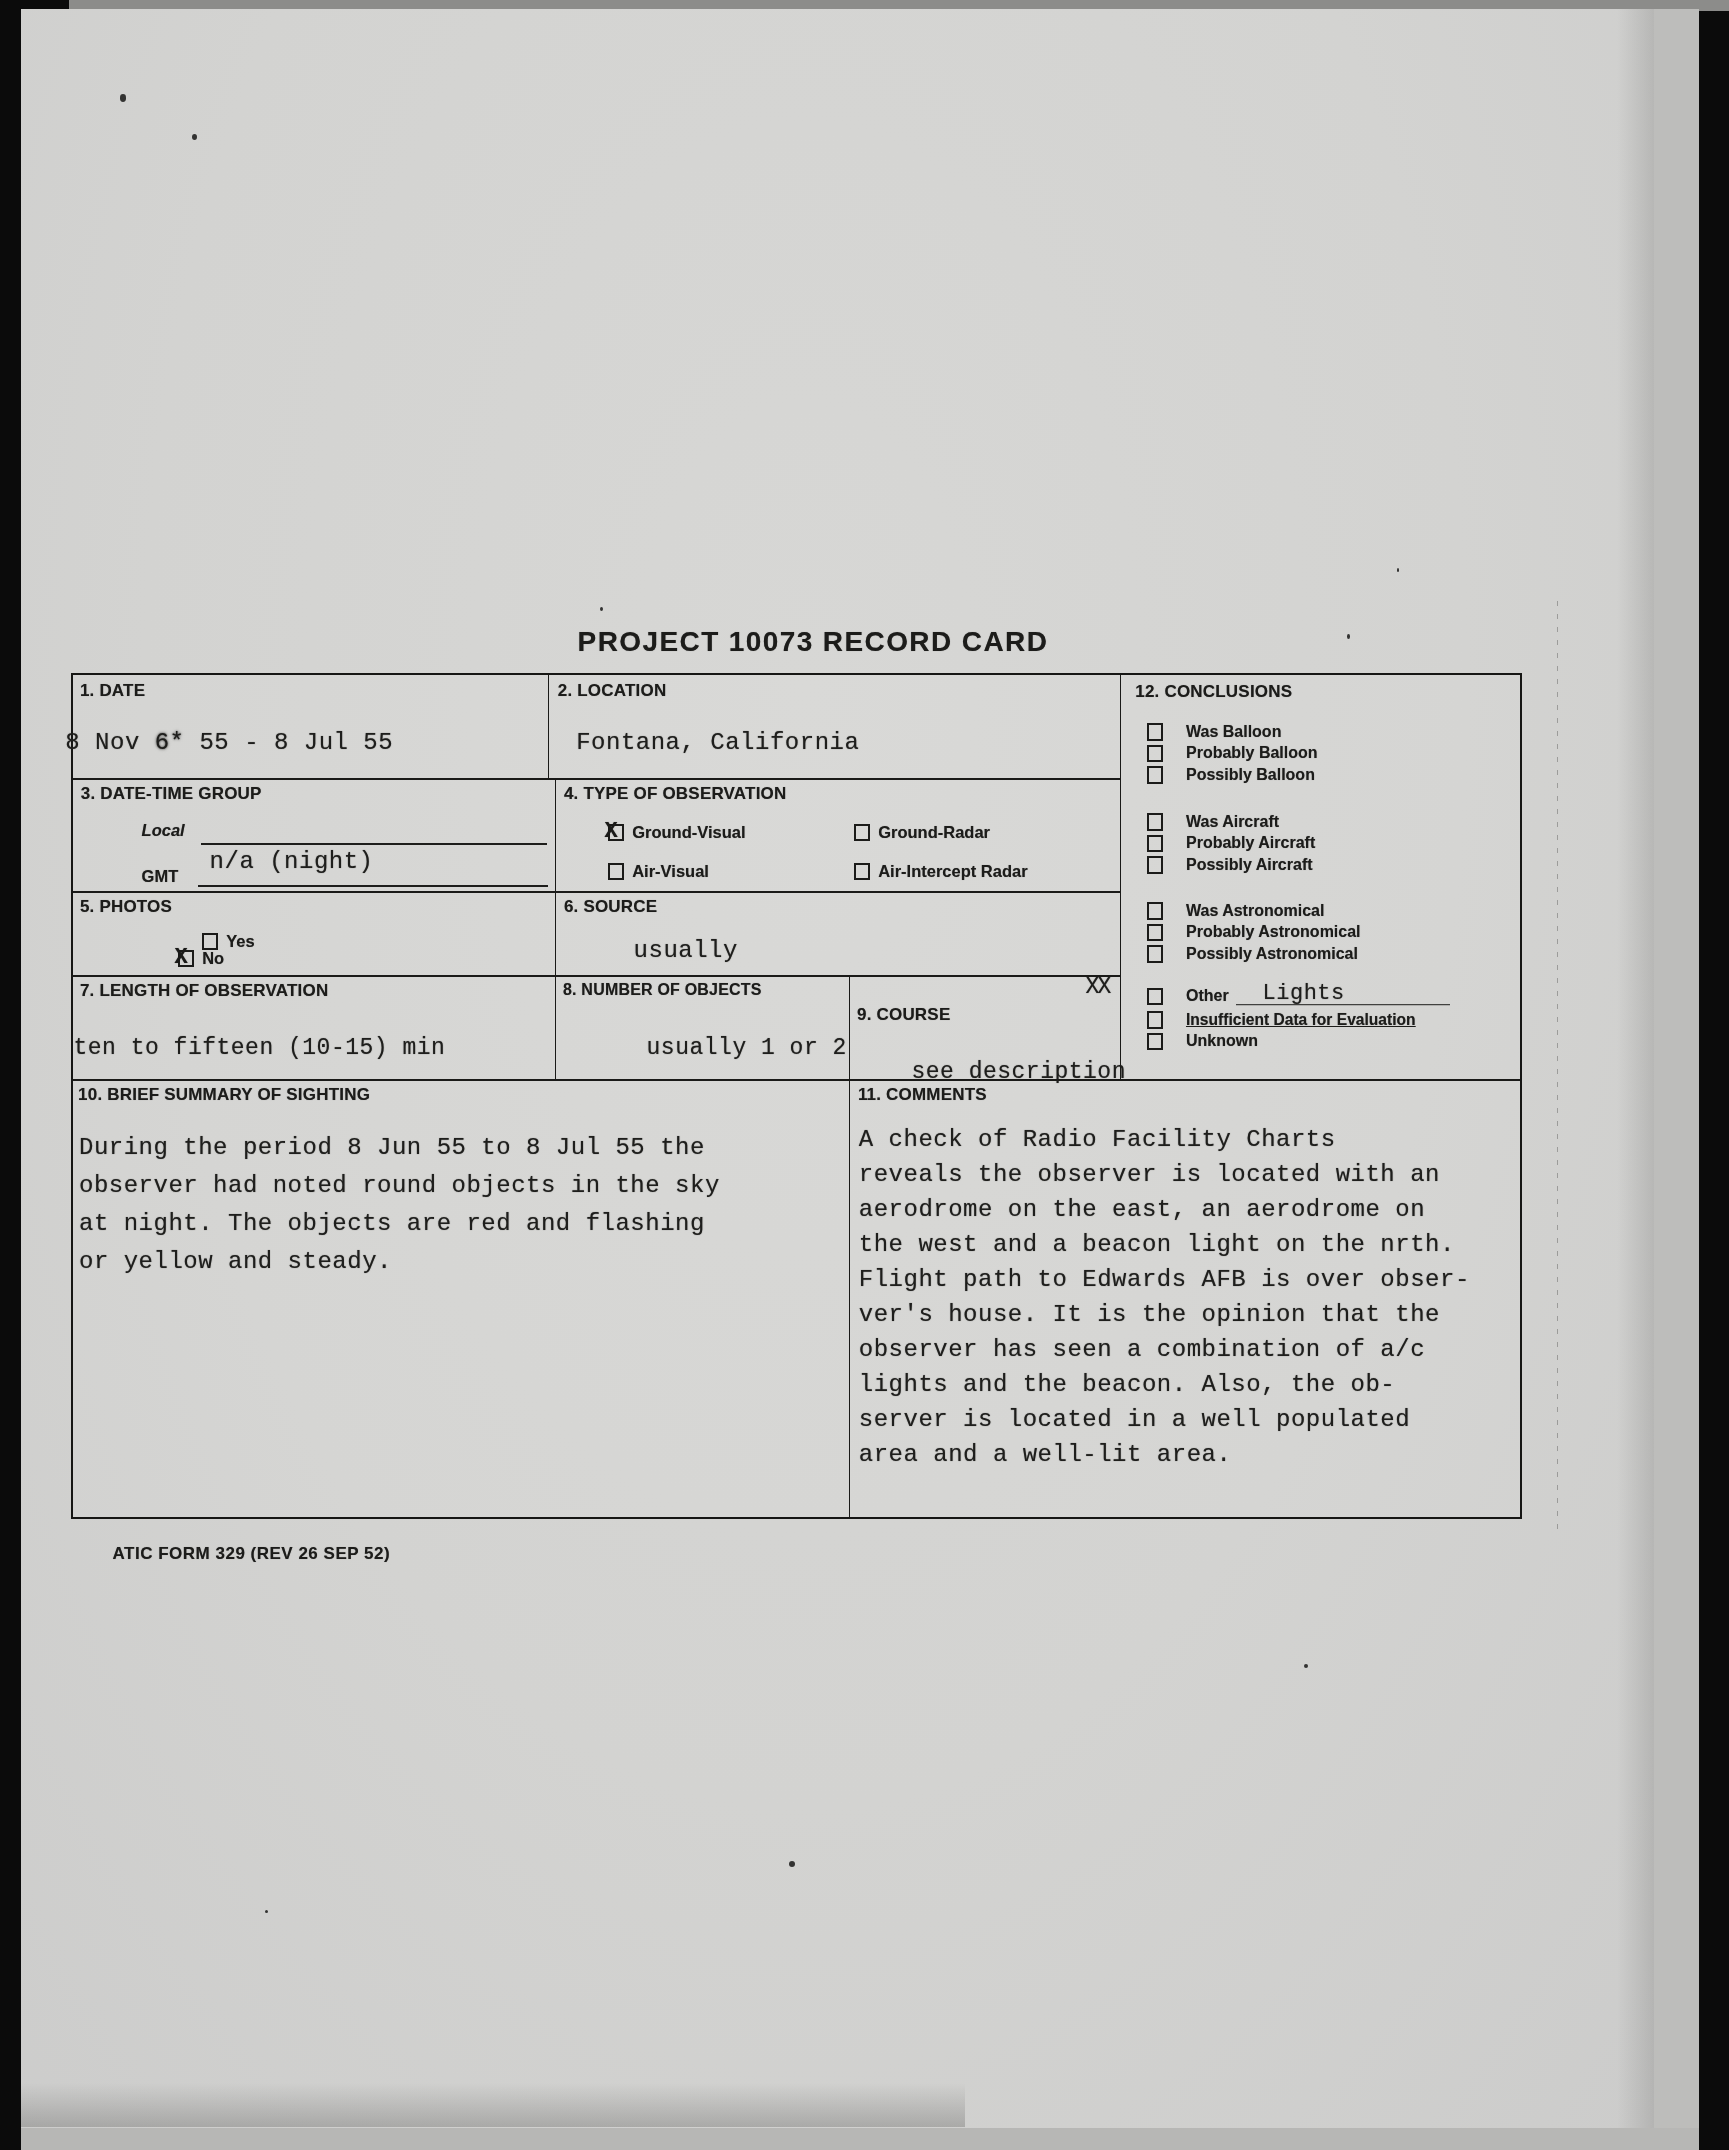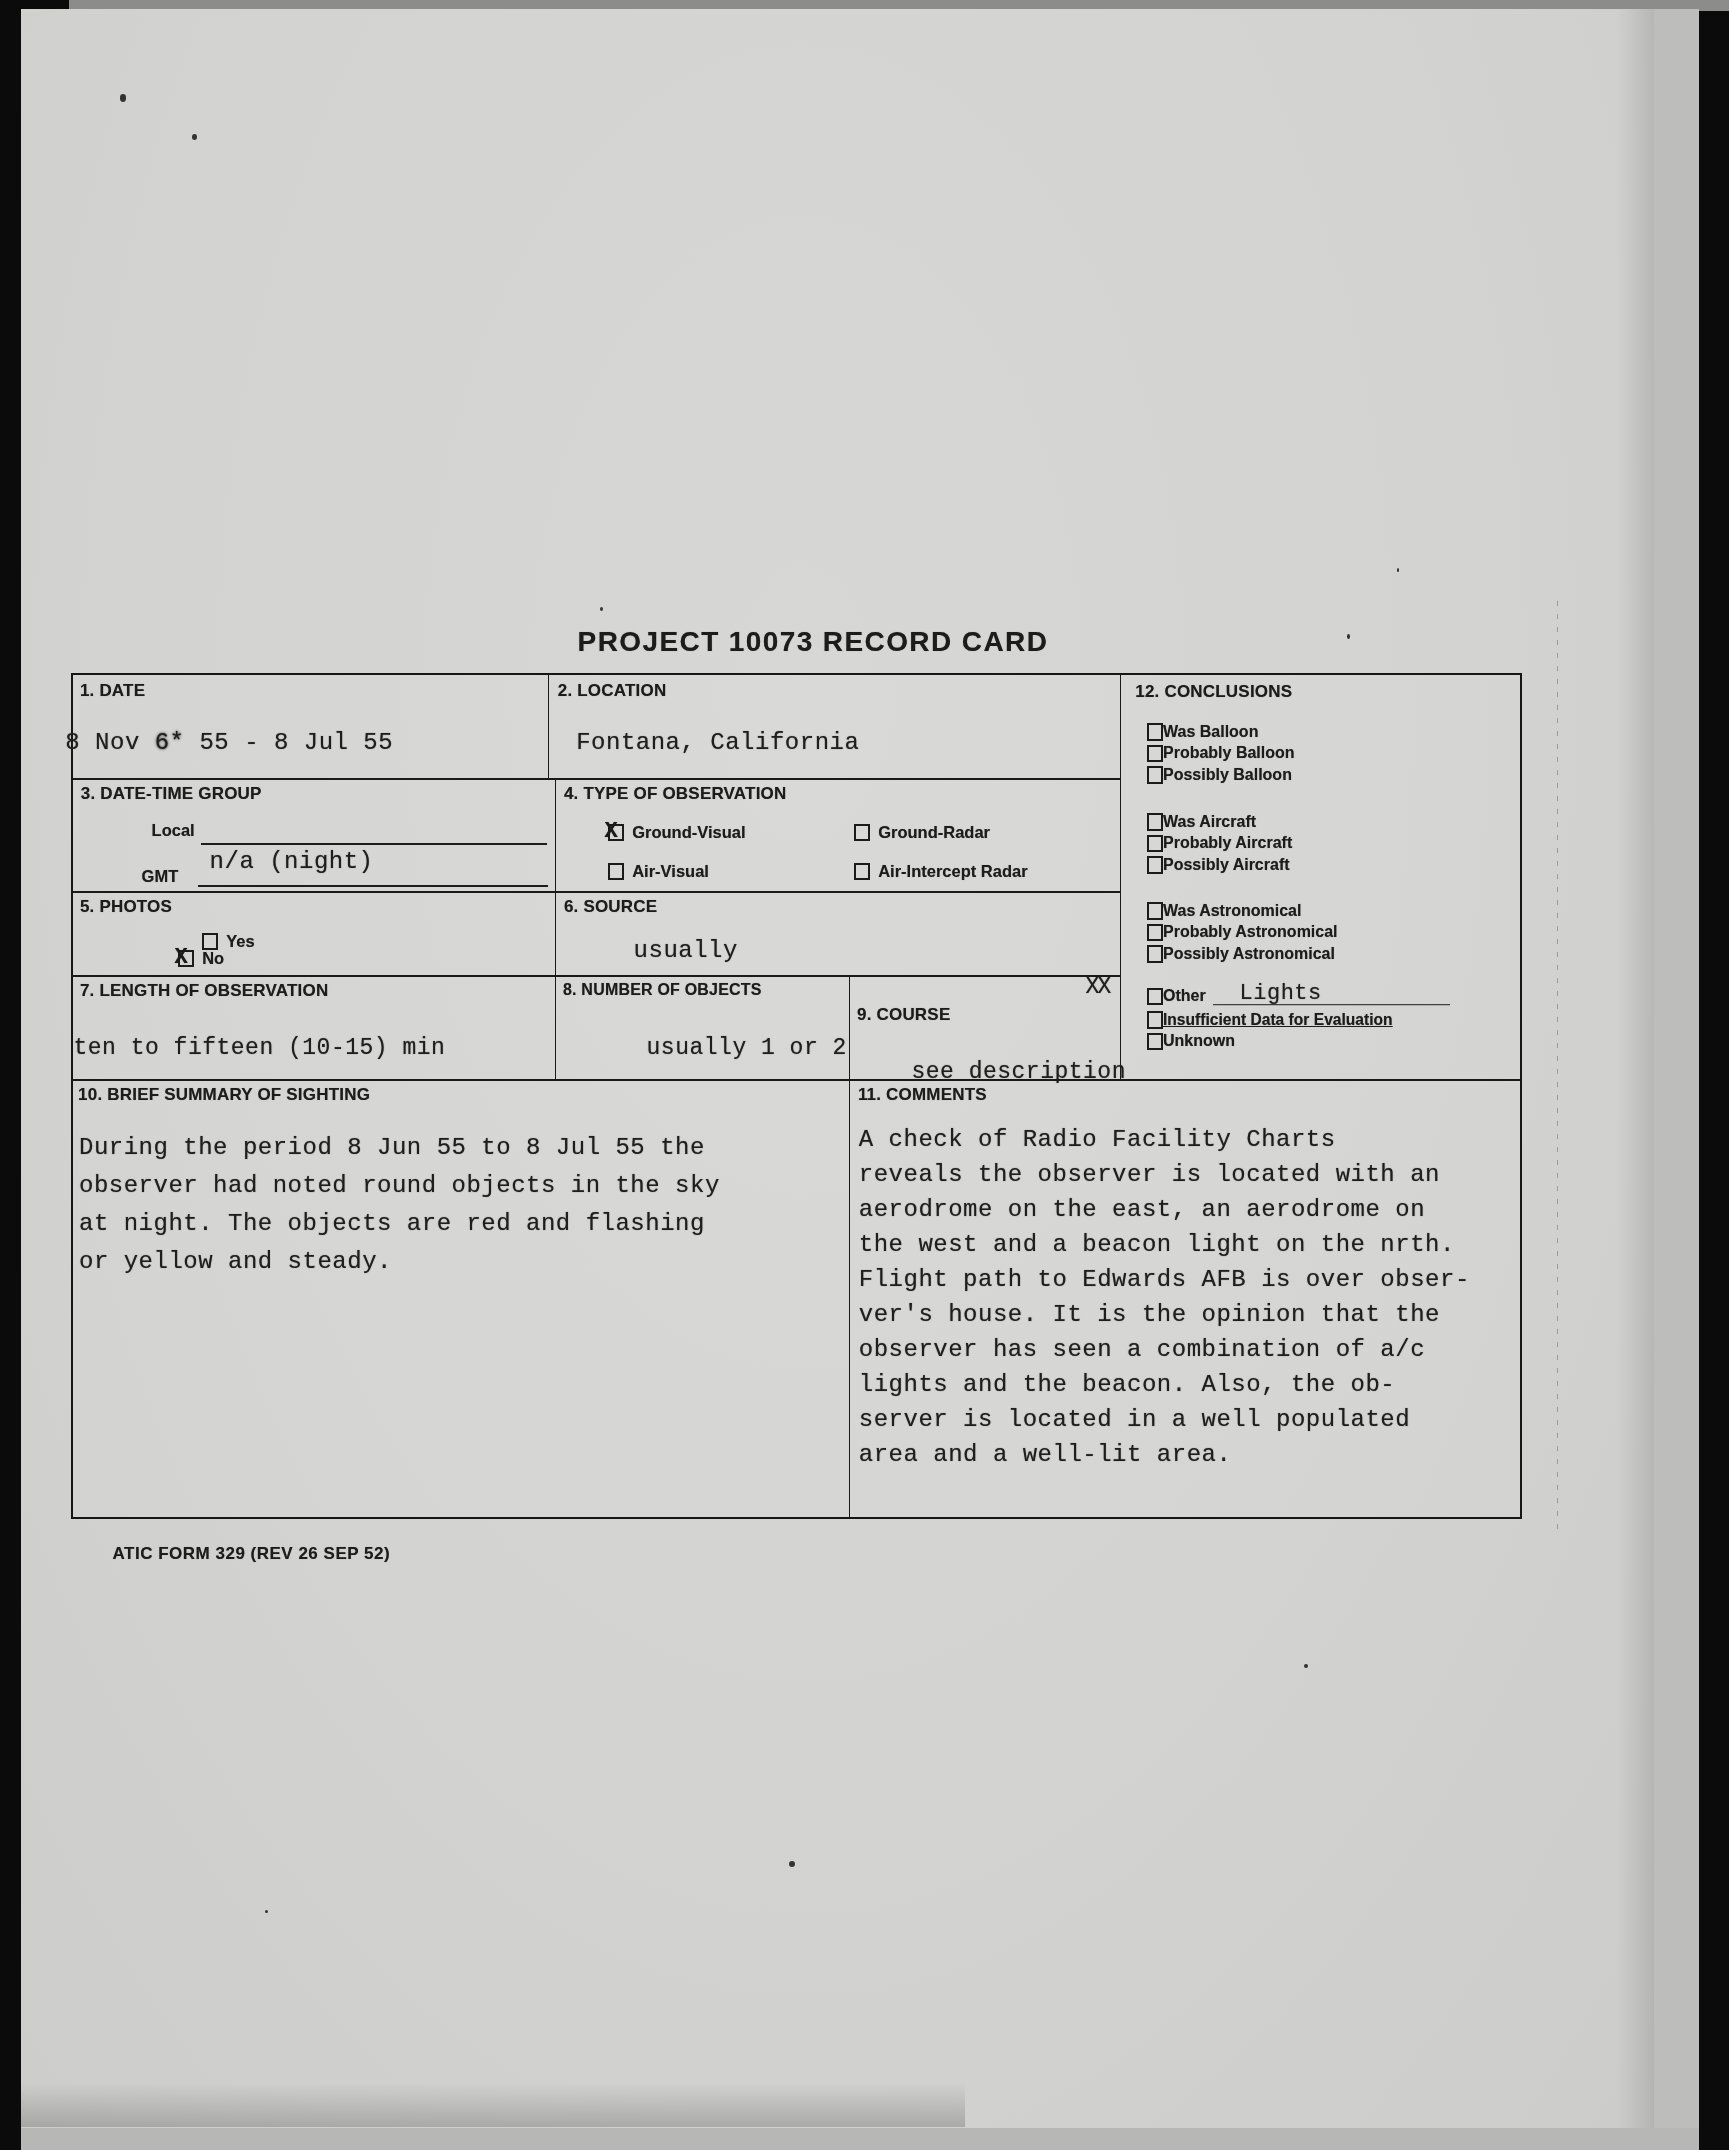--- a/index.html
+++ b/index.html
@@ -42,21 +42,21 @@
     font-size:22px;font-weight:700;color:#1a1a18;text-shadow:0 0 0.9px rgba(20,20,20,.6);}
 
   .obs-item{position:absolute;display:flex;align-items:center;}
   .obs-item .olabel{margin-left:8.2px;font-size:16.5px;white-space:nowrap;}
 
   .ruled{position:absolute;background:#1d1d1b;height:1.8px;}
 
   .concl-list{position:absolute;left:25px;right:9.2px;}
   .c-group{position:absolute;left:0;right:0;}
   .c-row{display:flex;align-items:center;height:21.5px;}
-  .c-row .clabel{font-size:16px;white-space:nowrap;}
+  .c-row .clabel{margin-left:23px;font-size:16px;white-space:nowrap;}
   .other-value{display:inline-block;border-bottom:1.8px solid #1d1d1b;width:215px;margin-left:7.3px;
     padding:0 0 0 26.6px;font-size:22px;line-height:20px;transform:translateY(-1.8px);}
   .overmark{position:absolute;left:-36px;top:299px;font-size:23px;letter-spacing:-1.8px;z-index:5;}
 
   .para{position:absolute;white-space:pre-line;}
 </style>
 </head>
 <body>
 
 <div class="top-band"></div>
@@ -95,21 +95,21 @@
       <div class="type" style="position:absolute;left:-7.3px;top:54px;"><span>8 Nov </span><span style="text-shadow:0 0 1.8px #14141299, 0 0 3.2px #14141288;">6*</span><span> 55 - 8 Jul 55</span></div>
     </div>
 
     <div class="cell" style="left:477px;top:0;width:570px;height:103px;">
       <div class="cell-label print" style="left:8.2px;top:5.5px;">2. LOCATION</div>
       <div class="type" style="position:absolute;left:26.6px;top:54px;">Fontana, California</div>
     </div>
 
     <div class="cell" style="left:0;top:104px;width:482px;height:195px;">
       <div class="cell-label print" style="left:8.2px;top:4.6px;">3. DATE-TIME GROUP</div>
-      <div class="print" style="position:absolute;left:79px;top:42px;font-size:16.5px;">Local</div>
+      <div class="print" style="position:absolute;left:69px;top:42px;font-size:16.5px;font-style:italic;">Local</div>
       <div class="ruled" style="left:128px;top:64px;width:346px;"></div>
       <div class="type" style="position:absolute;left:137px;top:69px;">n/a (night)</div>
       <div class="print" style="position:absolute;left:69px;top:88px;font-size:16.5px;">GMT</div>
       <div class="ruled" style="left:125px;top:106px;width:350px;"></div>
     </div>
 
     <div class="cell" style="left:484px;top:104px;width:563px;height:112px;">
       <div class="cell-label print" style="left:7.3px;top:4.6px;">4. TYPE OF OBSERVATION</div>
       <div class="obs-item" style="left:51px;top:44px;">
         <span class="cb">

